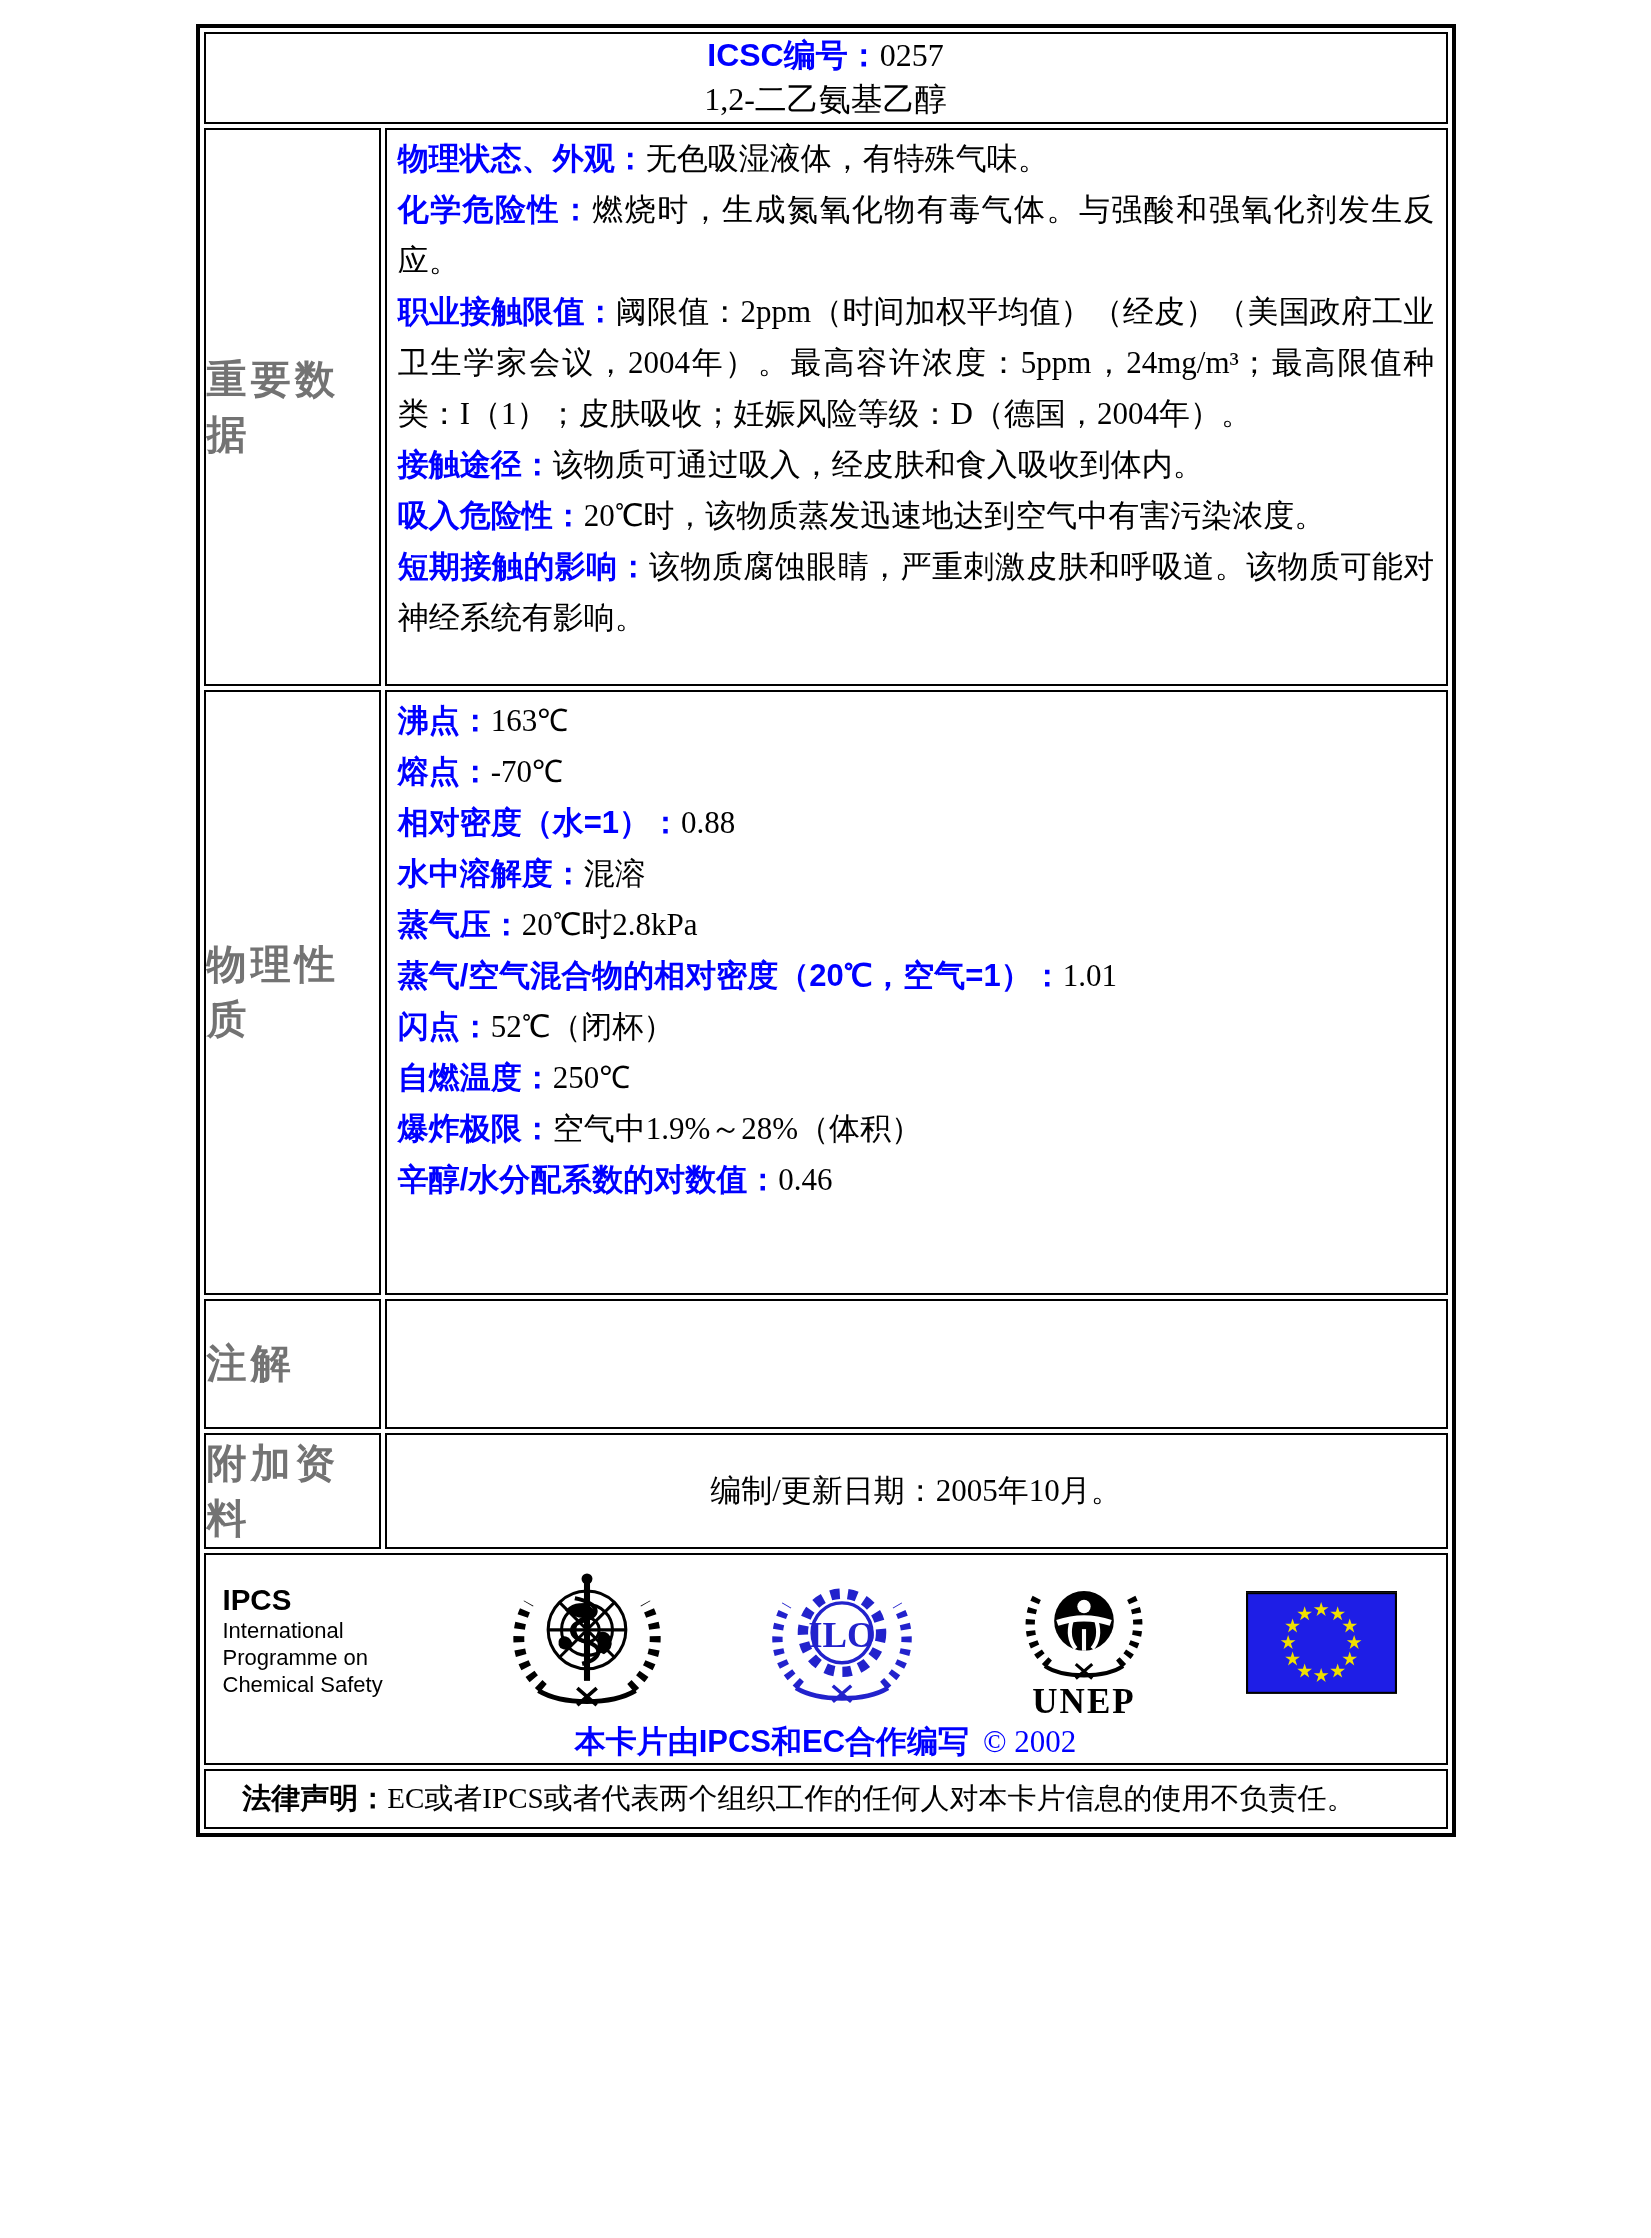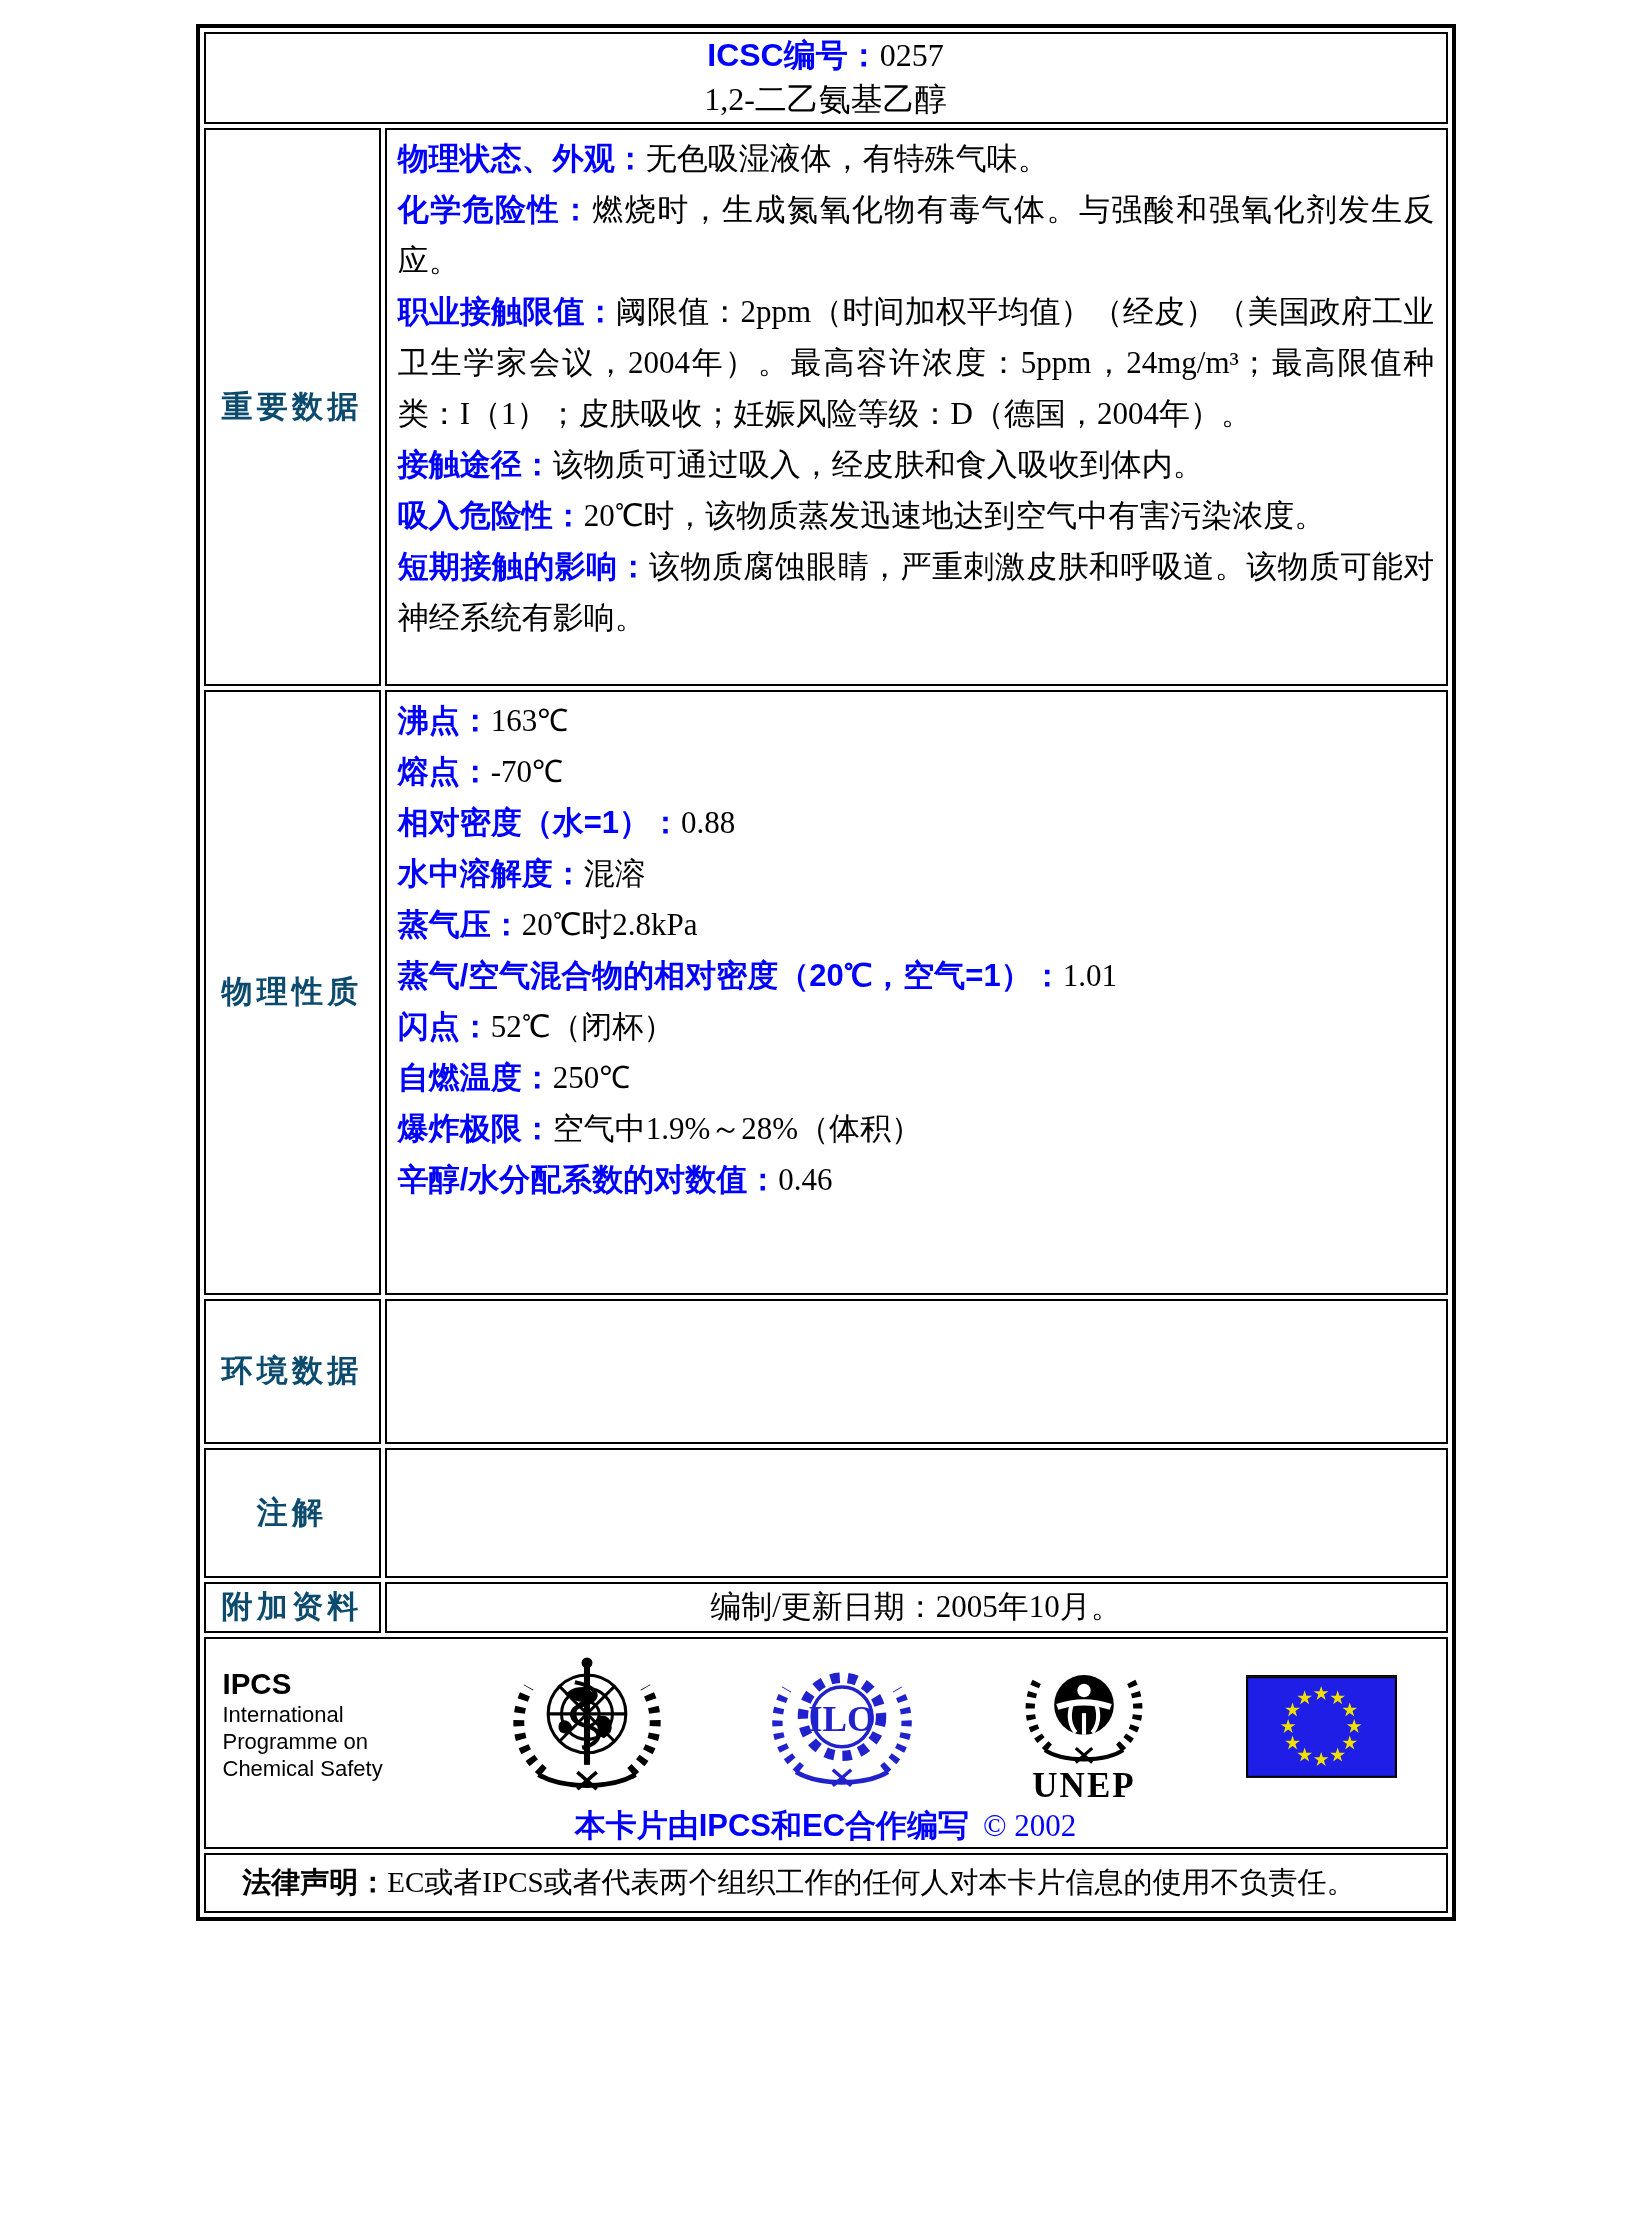--- a/index.html
+++ b/index.html
@@ -13,22 +13,22 @@
     color:#ff0000; font-size:46px; font-weight:bold; letter-spacing:18.3px;
     font-family:"Liberation Serif", serif;
   }
   table.card {
     width:1260px; margin:24px auto 0;
     border:4.2px solid #000; border-collapse:separate; border-spacing:4.9px;
     table-layout:fixed; background:#fff;
   }
   td { border:2.1px solid #000; background:#fff; }
   .label-cell {
-    text-align:center; vertical-align:middle;
-    color:#0c4a6e; font-weight:bold; font-size:31px; letter-spacing:4.2px;
+    vertical-align:middle;
+    color:#737373; font-weight:bold; font-size:40px; letter-spacing:4.2px;
     font-family:"Liberation Sans", sans-serif;
   }
   .content-cell {
     vertical-align:top; padding:2.8px 11.2px 4.2px 11.2px;
     font-size:31px; line-height:51px; text-align:justify;
   }
   .entry { margin:0; }
   .blab { color:#0000ff; font-weight:bold; font-family:"Liberation Sans", sans-serif; }
   .header-cell { height:67px; vertical-align:middle; padding:0 11.2px; }
   .header-flex { display:flex; justify-content:space-between; align-items:center; font-size:32px;flex-direction:column; }
@@ -97,24 +97,20 @@
         <p class="entry"><span class="blab">水中溶解度：</span><span>混溶</span></p>
         <p class="entry"><span class="blab">蒸气压：</span><span>20℃时2.8kPa</span></p>
         <p class="entry"><span class="blab">蒸气/空气混合物的相对密度（20℃，空气=1）：</span><span>1.01</span></p>
         <p class="entry"><span class="blab">闪点：</span><span>52℃（闭杯）</span></p>
         <p class="entry"><span class="blab">自燃温度：</span><span>250℃</span></p>
         <p class="entry"><span class="blab">爆炸极限：</span><span>空气中1.9%～28%（体积）</span></p>
         <p class="entry"><span class="blab">辛醇/水分配系数的对数值：</span><span>0.46</span></p>
       </td>
     </tr>
 
-    <tr>
-      <td class="label-cell h-env">环境数据</td>
-      <td class="content-cell h-env"></td>
-    </tr>
 
     <tr>
       <td class="label-cell h-note">注解</td>
       <td class="content-cell h-note"></td>
     </tr>
 
     <tr>
       <td class="label-cell h-add">附加资料</td>
       <td class="add-cell h-add">编制/更新日期：2005年10月。</td>
     </tr>

